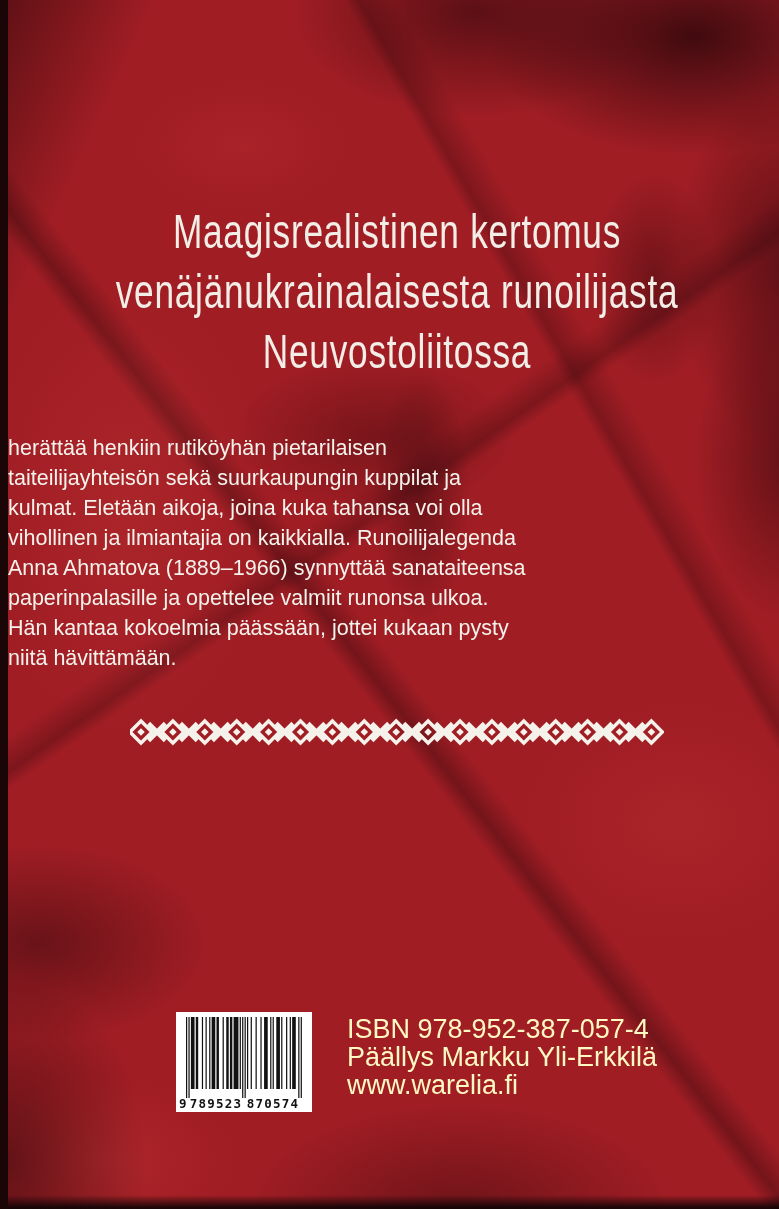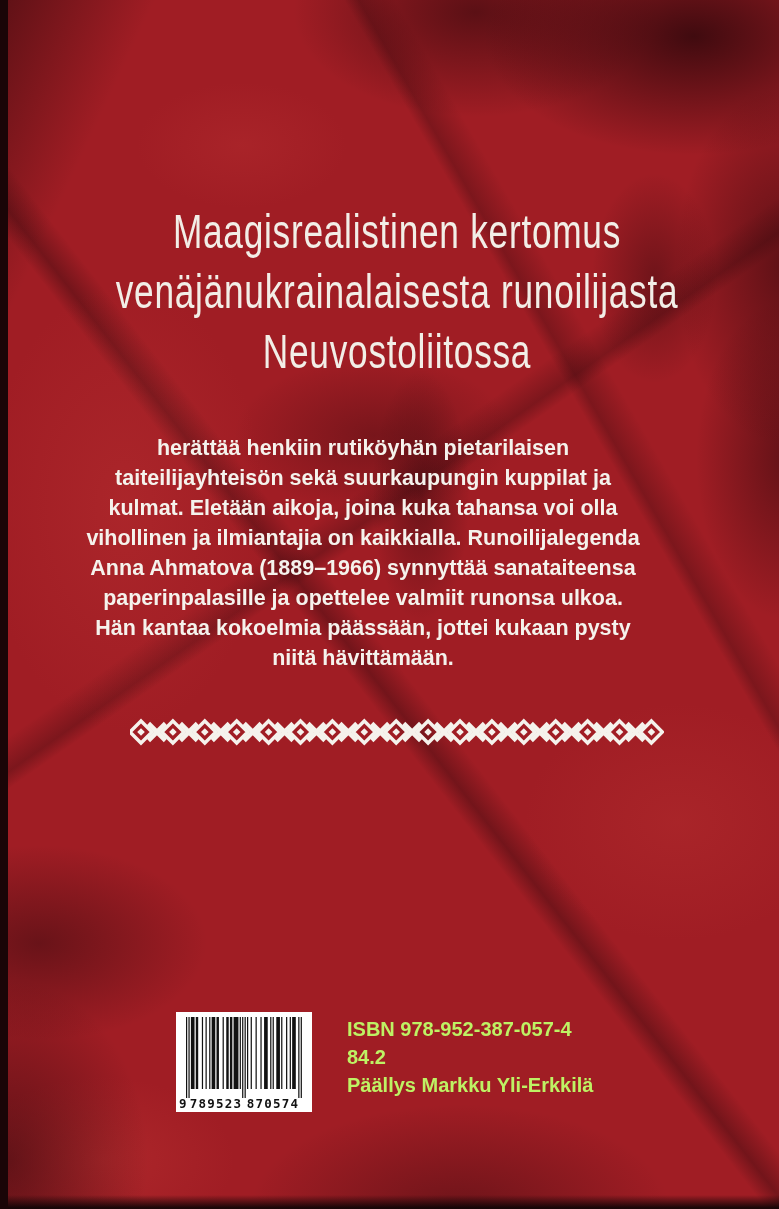--- a/index.html
+++ b/index.html
@@ -42,34 +42,34 @@
     position:absolute;top:201px;left:-161px;width:1100px;
     transform:scaleX(0.72);transform-origin:50% 0;
     text-align:center;
     font-size:49px;line-height:60px;font-weight:400;letter-spacing:1px;
     color:#f2eee7;
     margin:0;
   }
   .title span{display:block;}
   .para{
     position:absolute;left:0;width:710px;margin:0;
-    text-align:center;white-space:pre-line;
-    color:#f5f2ec;font-weight:700;
+    text-align:left;white-space:pre-line;
+    color:#f5f2ec;font-weight:400;
     font-size:21.5px;line-height:30px;
   }
   .para1{top:433px;}
   .para2{top:817px;}
   .ornament{position:absolute;top:717px;left:122px;}
   .barcode-box{
     position:absolute;left:168px;top:1012px;width:136px;height:100px;
     background:#ffffff;
   }
   .imprint{
     position:absolute;left:339px;top:1015px;
-    color:#bef264;font-size:20px;line-height:28px;font-weight:700;
+    color:#fef9c3;font-size:27px;line-height:28px;font-weight:400;
   }
   .imprint div{white-space:nowrap;}
 </style>
 </head>
 <body>
 
 <div class="page">
   <div class="texture"></div>
 
   <h1 class="title">
@@ -174,18 +174,18 @@
         <rect x="122.24" y="5" width="1.22" height="81" fill="#121212"></rect>
         <rect x="124.68" y="5" width="1.22" height="81" fill="#121212"></rect>
         <text x="3" y="96" font-family="DejaVu Sans Mono, monospace" font-size="12.5" font-weight="bold" fill="#121212">9</text>
         <text x="40" y="96" text-anchor="middle" letter-spacing="1.2" font-family="DejaVu Sans Mono, monospace" font-size="12.5" font-weight="bold" fill="#121212">789523</text>
         <text x="97" y="96" text-anchor="middle" letter-spacing="1.2" font-family="DejaVu Sans Mono, monospace" font-size="12.5" font-weight="bold" fill="#121212">870574</text>
       </svg>
   </div>
 
   <div class="imprint">
     <div>ISBN 978-952-387-057-4</div>
-    <div>84.2</div>
     <div>Päällys Markku Yli-Erkkilä</div>
+    <div>www.warelia.fi</div>
   </div>
 
   <div class="bottom-shade"></div>
 </div>
 
 </body></html>

